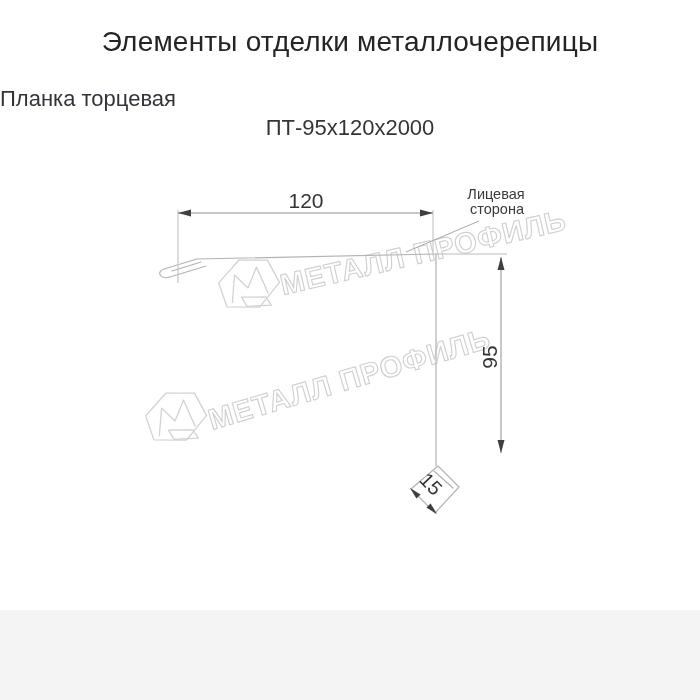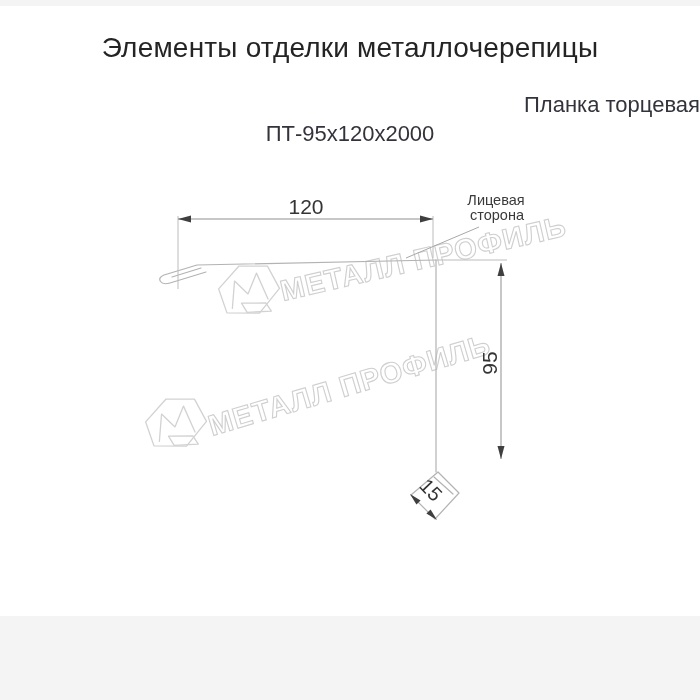--- a/index.html
+++ b/index.html
@@ -1,28 +1,28 @@
 <!DOCTYPE html>
 <html><head>
 <meta charset="utf-8">
 <style>
   html,body{margin:0;padding:0;background:#f4f4f4;}
   .page{
-    position:relative;width:700px;height:610px;margin:6px auto;
+    position:relative;width:700px;height:610px;margin:0 auto;
     background:#ffffff;overflow:hidden;
     font-family:"Liberation Sans",sans-serif;
   }
   .page-title{
     position:absolute;top:26px;left:0;width:100%;
     text-align:center;font-size:28px;font-weight:400;color:#242424;
     letter-spacing:0.2px;margin:0;
   }
   .product-name{
     position:absolute;top:86px;left:0;width:100%;
-    text-align:right;font-size:22px;font-weight:400;color:#33333c;
+    text-align:left;font-size:22px;font-weight:400;color:#33333c;
   }
   .product-sku{
     position:absolute;top:115px;left:0;width:100%;
     text-align:center;font-size:22px;font-weight:400;color:#33333c;
   }
   .drawing{position:absolute;left:0;top:0;}
   .profile-line{fill:none;stroke:#b3b3b3;stroke-width:1.2;stroke-linecap:round;stroke-linejoin:round;}
   .ext-line{fill:none;stroke:#bcbcbc;stroke-width:1;}
   .dim-line{fill:none;stroke:#8f8f8f;stroke-width:1;}
   .leader-line{fill:none;stroke:#a8a8a8;stroke-width:1;}

